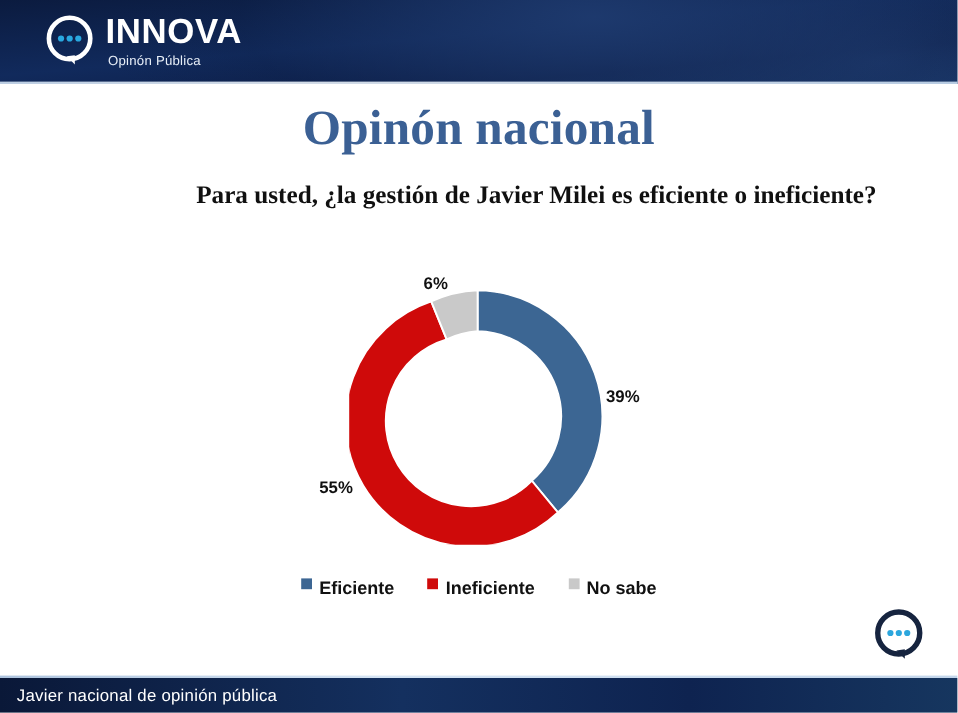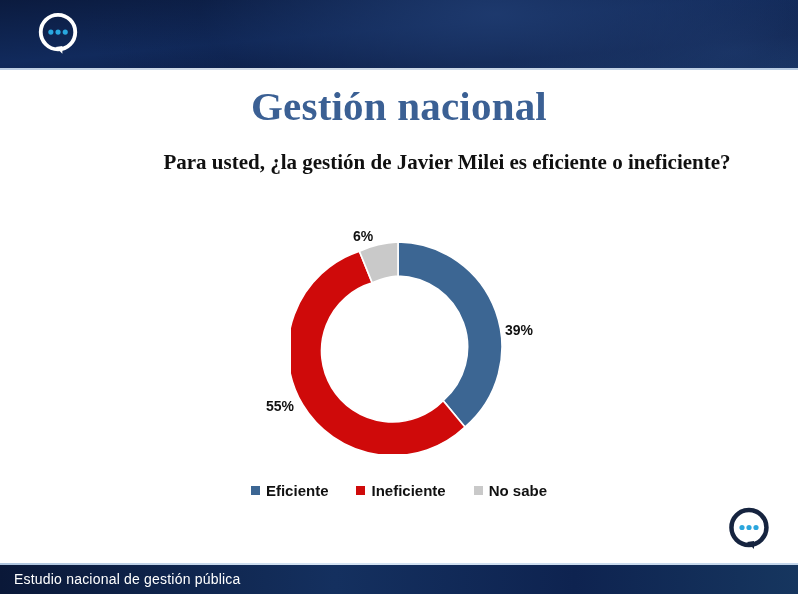--- a/index.html
+++ b/index.html
@@ -119,21 +119,20 @@
     position: absolute;
     left: 0; top: 482px;
     width: 798px;
     display: flex;
     justify-content: center;
     align-items: center;
     gap: 28px;
   }
   .legend-item {
     display: flex;
-    align-items: center;
     gap: 6px;
   }
   .legend-swatch {
     width: 9px;
     height: 9px;
     display: inline-block;
   }
   .legend-label {
     font-family: "Liberation Sans", sans-serif;
     font-size: 15px;
@@ -182,25 +181,29 @@
 
 <div class="header">
   <div class="logo-wrap">
     <svg class="logo-mark" viewBox="0 0 48 48">
       <path d="M23 4 A18 18 0 1 1 22.9 40 A18 18 0 0 1 23 4 Z" fill="none" stroke="#ffffff" stroke-width="4"></path>
       <path d="M27.5 36.5 L27.5 44.5 L20.5 37.5 Z" fill="#ffffff"></path>
       <circle cx="15.5" cy="22" r="2.7" fill="#29a8e0"></circle>
       <circle cx="23" cy="22" r="2.7" fill="#29a8e0"></circle>
       <circle cx="30.5" cy="22" r="2.7" fill="#29a8e0"></circle>
     </svg>
+    <div class="logo-text">
+      <div class="logo-name">INNOVA</div>
+      <div class="logo-sub">Opinón Pública</div>
+    </div>
   </div>
 </div>
 <div class="header-underline"></div>
 
-<div class="page-title" style="color: rgb(59, 96, 148);">Gestión nacional</div>
+<div class="page-title" style="color: rgb(59, 96, 148);">Opinón nacional</div>
 <div class="question">Para usted, ¿la gestión de Javier Milei es eficiente o ineficiente?</div>
 
 <div class="chart-area">
 
   <svg class="donut-svg" width="214" height="214" viewBox="0 0 214 214">
 
     <path id="slice-0" d="M107 2 A105 105 0 0 1 173.91 187.03 L152.14 160.63 A71 71 0 0 0 107 36 Z" fill="#3c6693" stroke="#ffffff" stroke-width="1.6"></path>
 
     <path id="slice-1" d="M173.91 187.03 A105 105 0 1 1 68.36 11.19 L81.21 42.83 A71 71 0 1 0 152.14 160.63 Z" fill="#cf0a0a" stroke="#ffffff" stroke-width="1.6"></path>
 
@@ -230,13 +233,13 @@
 <svg class="corner-logo" viewBox="0 0 48 48">
   <path d="M23 5 A17.5 17.5 0 1 1 22.9 40 A17.5 17.5 0 0 1 23 5 Z" fill="none" stroke="#16243f" stroke-width="4.5"></path>
   <path d="M28 36 L28 44 L21 37 Z" fill="#16243f"></path>
   <circle cx="16" cy="22.5" r="2.6" fill="#2ba6dd"></circle>
   <circle cx="23" cy="22.5" r="2.6" fill="#2ba6dd"></circle>
   <circle cx="30" cy="22.5" r="2.6" fill="#2ba6dd"></circle>
 </svg>
 
 <div class="footer-topline"></div>
 <div class="footer"></div>
-<div class="footer-text">Estudio nacional de gestión pública</div>
+<div class="footer-text">Javier nacional de opinión pública</div>
 
 </body></html>

